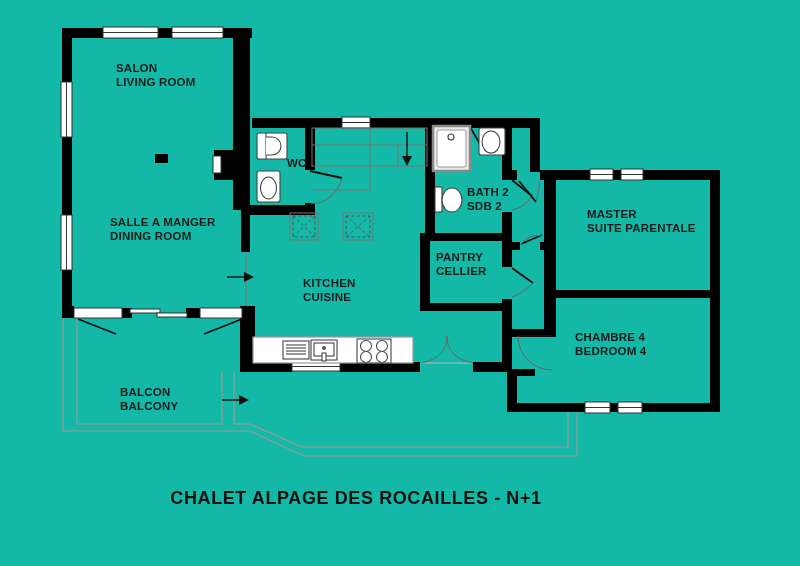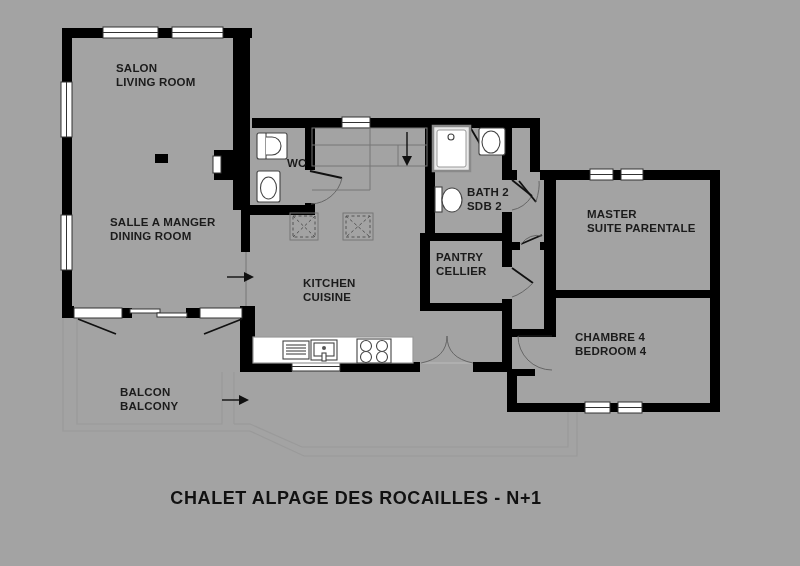--- a/index.html
+++ b/index.html
@@ -1,16 +1,16 @@
 <!DOCTYPE html>
 <html><head>
 <meta charset="utf-8">
 <style>
   html,body{margin:0;padding:0;background:#ffffff;}
-  .page{position:relative;width:800px;height:566px;background:#a3a3a3;overflow:hidden;
+  .page{position:relative;width:800px;height:566px;background:#14b8a6;overflow:hidden;
         font-family:"Liberation Sans",sans-serif;}
   svg{position:absolute;left:0;top:0;}
   text.room{font-family:"Liberation Sans",sans-serif;font-weight:700;font-size:11.5px;
             fill:#1b1b1b;letter-spacing:.2px;}
   text.title{font-family:"Liberation Sans",sans-serif;font-weight:700;font-size:18px;
              fill:#111;letter-spacing:.6px;text-anchor:middle;}
   .wall{fill:#000;}
   .win{fill:#fff;stroke:#333;stroke-width:1;}
   .winline{stroke:#333;stroke-width:1;}
   .thin{stroke:#777;stroke-width:1;fill:none;}

